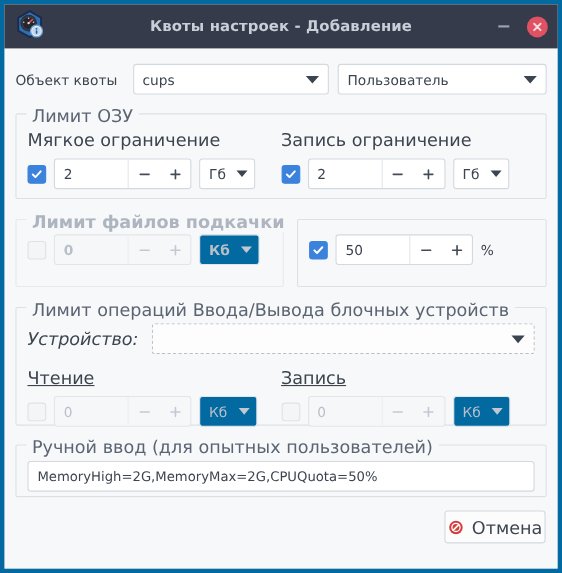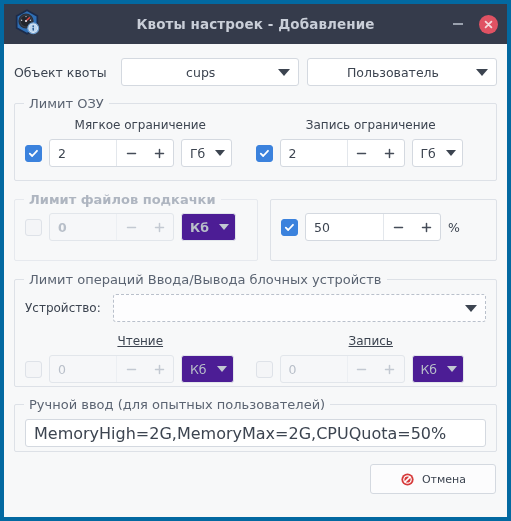--- a/index.html
+++ b/index.html
@@ -77,21 +77,20 @@
     display: flex; align-items: center; justify-content: center;
     cursor: pointer;
   }
 
   
   .content {
     flex: 1 1 auto;
     padding: 0 10px;
     box-sizing: border-box;
     position: relative;
-    text-align: center;
   }
 
   
   .objrow {
     display: flex;
     align-items: center;
     height: 38px;
     margin-top: 9px;
     gap: 8px;
   }
@@ -191,96 +190,96 @@
     border-radius: 3px;
     background: #ffffff;
     display: flex; align-items: center;
     padding: 0 6px 0 8px;
     box-sizing: border-box;
     font-size: 12.5px;
     color: #3c4450;
     cursor: pointer;
     gap: 4px;
   }
-  .unit.dis { background: #4c1d95; border-color: #e2e6eb; color: #b8bfc9; cursor: default; }
+  .unit.dis { background: #0369a1; border-color: #e2e6eb; color: #b8bfc9; cursor: default; }
 
   .pct { font-size: 12.5px; color: #3c4450; }
 
   
   .gb {
     border: 1px solid #dde1e7;
     border-radius: 2px;
     position: relative;
     box-sizing: border-box;
     padding: 0 10px 10px 10px;
   }
   .gb > .legend {
     position: absolute;
     top: -8px;
     left: 9px;
     background: #f7f8f9;
     padding: 0 5px;
-    font-size: 13px;
+    font-size: 16px;
     color: #5b6472;
     white-space: nowrap;
   }
   .gb.dis > .legend { color: #aeb5c0; }
   .gb.dis { border-color: #e6e9ee; font-weight: bold; }
 
-  .sublbl { font-size: 12px; color: #3c4450; }
+  .sublbl { font-size: 16px; color: #3c4450; }
 
   
   .gb-ram { margin-top: 12px; padding-top: 14px; height: 78px; }
   .ram-cols { display: flex; }
   .ram-col { width: 232px; }
   .ram-col .sublbl { margin-bottom: 7px; display: block; }
   .ctl-row { display: flex; align-items: center; gap: 7px; }
 
   .mid-row { display: flex; gap: 12px; margin-top: 18px; }
   .gb-swap { width: 244px; padding-top: 13px; height: 62px; }
   .gb-cpu { flex: 1 1 auto; padding-top: 13px; height: 62px; }
 
   .gb-io { margin-top: 18px; padding-top: 14px; height: 108px; }
-  .io-devrow { display: flex; align-items: center; gap: 12px; }
+  .io-devrow { display: flex; align-items: center; gap: 12px; font-style: italic; }
   .io-cols { display: flex; margin-top: 12px; }
   .io-col { width: 232px; }
   .io-col .sublbl { margin-bottom: 7px; display: block; text-decoration: underline; }
 
   .gb-manual { margin-top: 17px; padding-top: 14px; height: 48px; }
   .manual-input {
     height: 28px;
     background: #ffffff;
     border: 1px solid #d4d9e0;
     border-radius: 3px;
     display: flex;
     align-items: center;
     padding: 0 8px;
     box-sizing: border-box;
-    font-size: 16px;
+    font-size: 12px;
     color: #3c4450;
     cursor: text;
   }
 
   .footer {
     display: flex;
     justify-content: flex-end;
     gap: 9px;
     margin-top: 12px;
     padding-right: 1px;
   }
   .fbtn {
     height: 30px;
     border: 1px solid #d4d9e0;
     border-radius: 3px;
     background: #fcfcfd;
     display: flex;
     align-items: center;
     gap: 7px;
-    padding: 0 29px;
-    font-size: 11px;
+    padding: 0 2px;
+    font-size: 16px;
     color: #3c4450;
     cursor: pointer;
     box-sizing: border-box;
   }
   .fbtn svg { display: block; flex: 0 0 auto; }
 </style>
 </head>
 <body>
 
 <div class="window">
@@ -422,21 +421,21 @@
         </div>
       </div>
 
       <div class="gb gb-cpu">
         <div class="ctl-row">
           <div class="cb on">
             <svg width="11" height="11" viewBox="0 0 11 11">
               <path d="M1.8 5.6 L4.2 8 L9 2.8" stroke="#ffffff" stroke-width="1.8" fill="none" stroke-linecap="round" stroke-linejoin="round"></path>
             </svg>
           </div>
-          <div class="spin" style="width:136px;">
+          <div class="spin" style="width:125px;">
             <span class="sval">50</span>
             <span class="sbtn">
               <svg width="13" height="13" viewBox="0 0 13 13">
                 <path d="M2.5 6.5 H10.5" stroke="#454c58" stroke-width="1.5" stroke-linecap="round"></path>
               </svg>
             </span>
             <span class="sbtn">
               <svg width="13" height="13" viewBox="0 0 13 13">
                 <path d="M2.5 6.5 H10.5 M6.5 2.5 V10.5" stroke="#454c58" stroke-width="1.5" stroke-linecap="round"></path>
               </svg>

